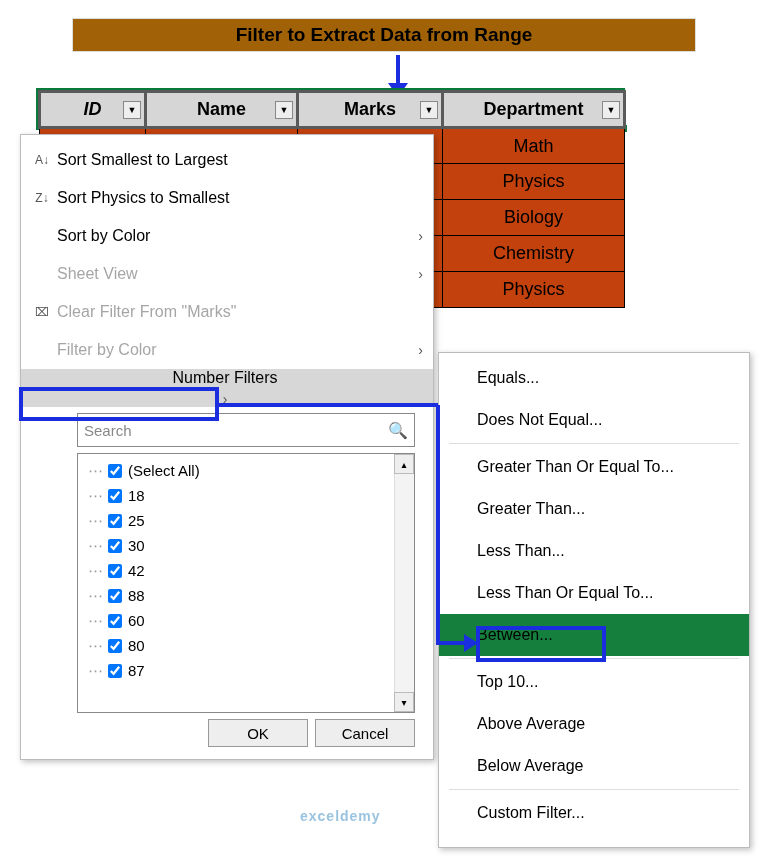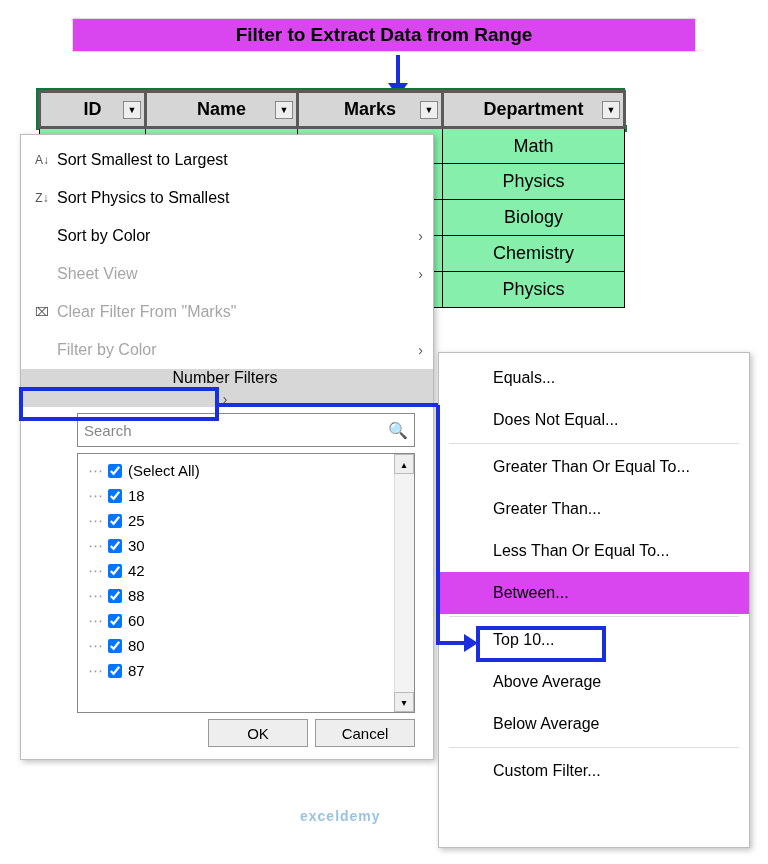--- a/index.html
+++ b/index.html
@@ -1,30 +1,30 @@
 <!DOCTYPE html>
 <html><head>
 <meta charset="utf-8">
 <style>
   * { box-sizing: border-box; font-family: "Segoe UI", Arial, sans-serif; }
   body { margin: 0; width: 768px; height: 864px; background: #fff; position: relative; overflow: hidden; }
 
   .title-bar {
-    margin: 18px 72px 0 72px; height: 34px; background: #d946ef; border: 1px solid #ddd;
+    margin: 18px 72px 0 72px; height: 34px; background: #a16207; border: 1px solid #ddd;
     display: flex; align-items: center; justify-content: center; font-size: 19px; font-weight: bold;
   }
   .arrow-down-1 { position: absolute; left: 388px; top: 55px; color: #1a2ee0; }
   .arrow-down-1 .shaft { width: 4px; height: 28px; background: #1a2ee0; margin-left: 8px; }
   .arrow-down-1 .head { width: 0; height: 0; border-left: 10px solid transparent; border-right: 10px solid transparent; border-top: 14px solid #1a2ee0; }
 
   .table-wrap { position: absolute; left: 38px; top: 90px; }
   table.data { border-collapse: collapse; }
-  table.data th, table.data td { border: 1px solid #000; background: #86efac; font-size: 18px; height: 36px; }
+  table.data th, table.data td { border: 1px solid #000; background: #c2410c; font-size: 18px; height: 36px; }
   table.data th { background: #d6d6d6; border: 3px solid #5a5a5a; font-weight: bold; position: relative; }
-  table.data th.col-id { width: 106px; }
+  table.data th.col-id { width: 106px; font-style: italic; }
   table.data th.col-name { width: 152px; }
   table.data th.col-marks { width: 145px; }
   table.data th.col-dept { width: 182px; }
   .drop-btn {
     position: absolute; right: 3px; top: 50%; transform: translateY(-50%);
     width: 18px; height: 18px; background: #eee; border: 1px solid #888;
     display: flex; align-items: center; justify-content: center; font-size: 9px; cursor: pointer;
   }
   table.data td.dept { text-align: center; }
   .green-border { position:absolute; left:36px; top:88px; width:589px; height:42px; border:2px solid #0a7a3b; pointer-events:none;}
@@ -58,22 +58,22 @@
   
   .btn-row{ position:absolute; bottom:12px; right:18px; display:flex; gap:7px;}
   .btn{ width:100px; height:28px; border:1px solid #999; background:#eee; font-size:15px; display:flex;align-items:center;justify-content:center; cursor:pointer;}
 
   
   .sub-menu{
     position:absolute; left:438px; top:352px; width:312px; height:496px;
     background:#fff; border:1px solid #bcbcbc; box-shadow: 2px 2px 6px rgba(0,0,0,0.25);
     padding-top:4px; z-index:3;
   }
-  .sm-row{ height:42px; display:flex; align-items:center; padding-left:54px; font-size:16px;}
-  .sm-row.sel{ background:#d946ef;text-align:right; }
+  .sm-row{ height:42px; display:flex; align-items:center; padding-left:38px; font-size:16px;}
+  .sm-row.sel{ background:#15803d;text-align:right; }
   .sm-sep{ height:1px; background:#ddd; margin:2px 10px;}
   .blue-frame-2{ position:absolute; left:476px; top:626px; width:130px; height:36px; border:4px solid #1a2ee0; pointer-events:none; z-index:6;}
   .blue-line-2v{ position:absolute; left:436px; top:405px; width:4px; height:240px; background:#1a2ee0; z-index:6;}
   .blue-line-2h{ position:absolute; left:436px; top:641px; width:32px; height:4px; background:#1a2ee0; z-index:6;}
   .blue-arrow-head{ position:absolute; left:464px; top:634px; width:0;height:0;border-top:9px solid transparent;border-bottom:9px solid transparent;border-left:14px solid #1a2ee0; z-index:6;}
 
   .watermark{position:absolute; left:300px; top:808px; font-size:14px; color:#9ac3e0; font-weight:bold; letter-spacing:1px;}
 </style>
 </head>
 <body>
@@ -245,20 +245,21 @@
 <div class="blue-line-2v"></div>
 <div class="blue-line-2h"></div>
 <div class="blue-arrow-head"></div>
 
 <div class="sub-menu">
   <div class="sm-row">Equals...</div>
   <div class="sm-row">Does Not Equal...</div>
   <div class="sm-sep"></div>
   <div class="sm-row">Greater Than Or Equal To...</div>
   <div class="sm-row">Greater Than...</div>
+  <div class="sm-row">Less Than...</div>
   <div class="sm-row">Less Than Or Equal To...</div>
   <div class="sm-row sel">Between...</div>
   <div class="sm-sep"></div>
   <div class="sm-row">Top 10...</div>
   <div class="sm-row">Above Average</div>
   <div class="sm-row">Below Average</div>
   <div class="sm-sep"></div>
   <div class="sm-row">Custom Filter...</div>
 </div>
 

